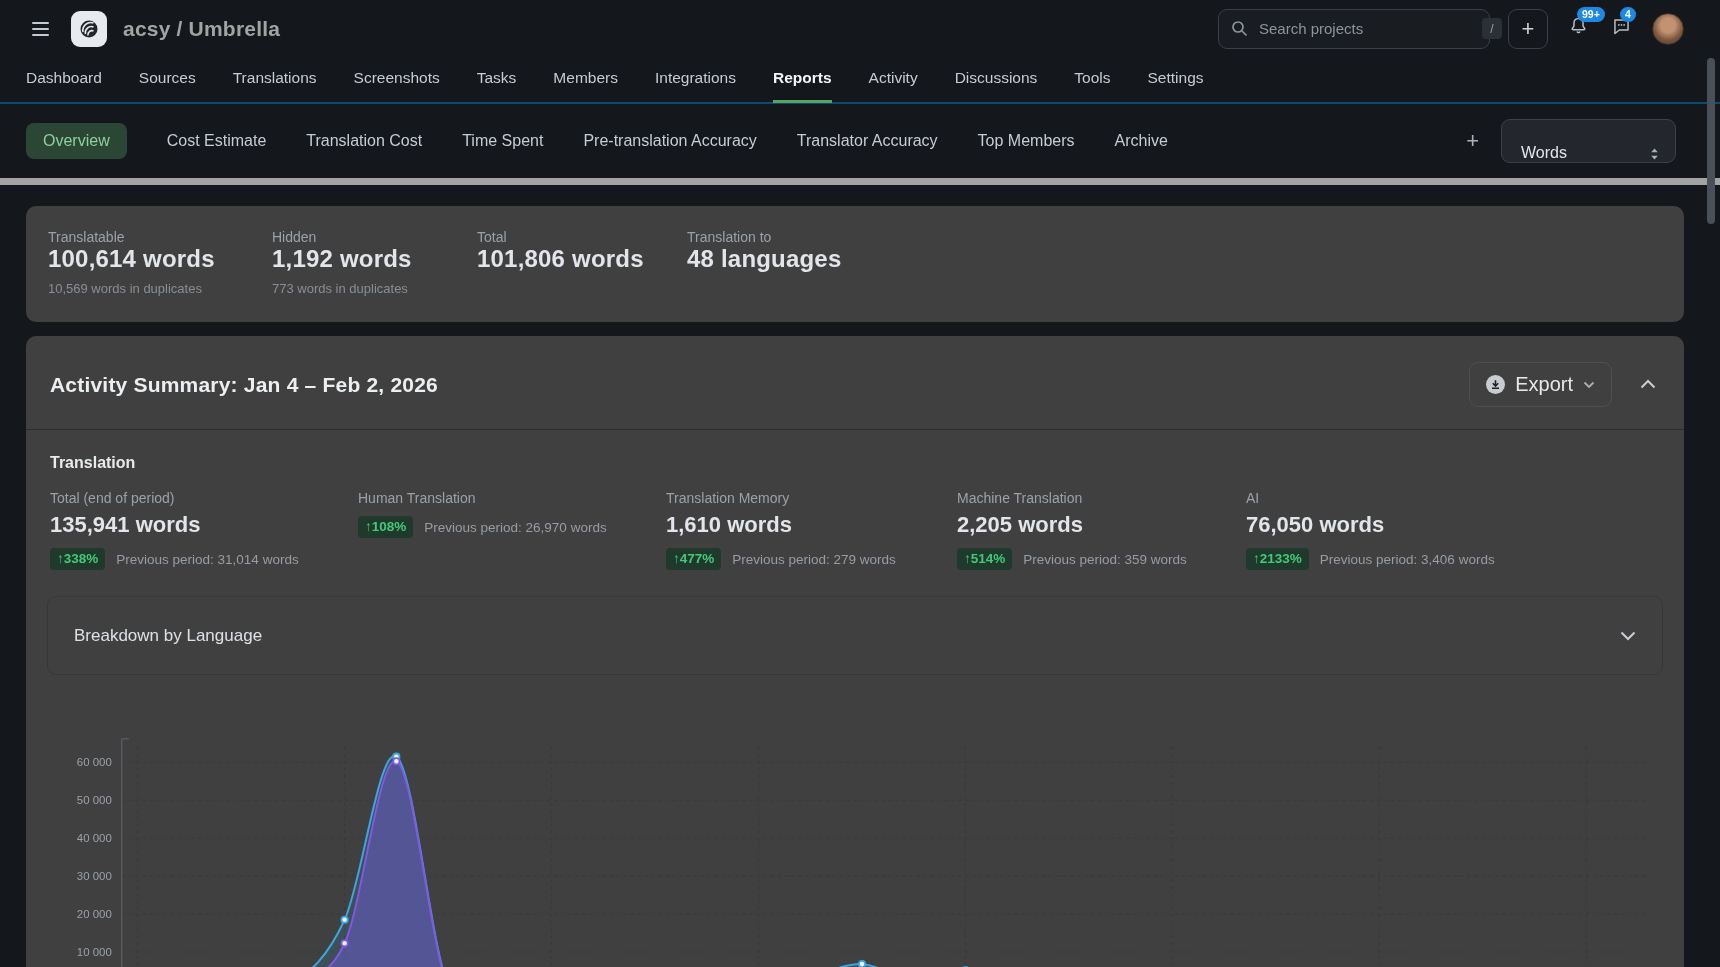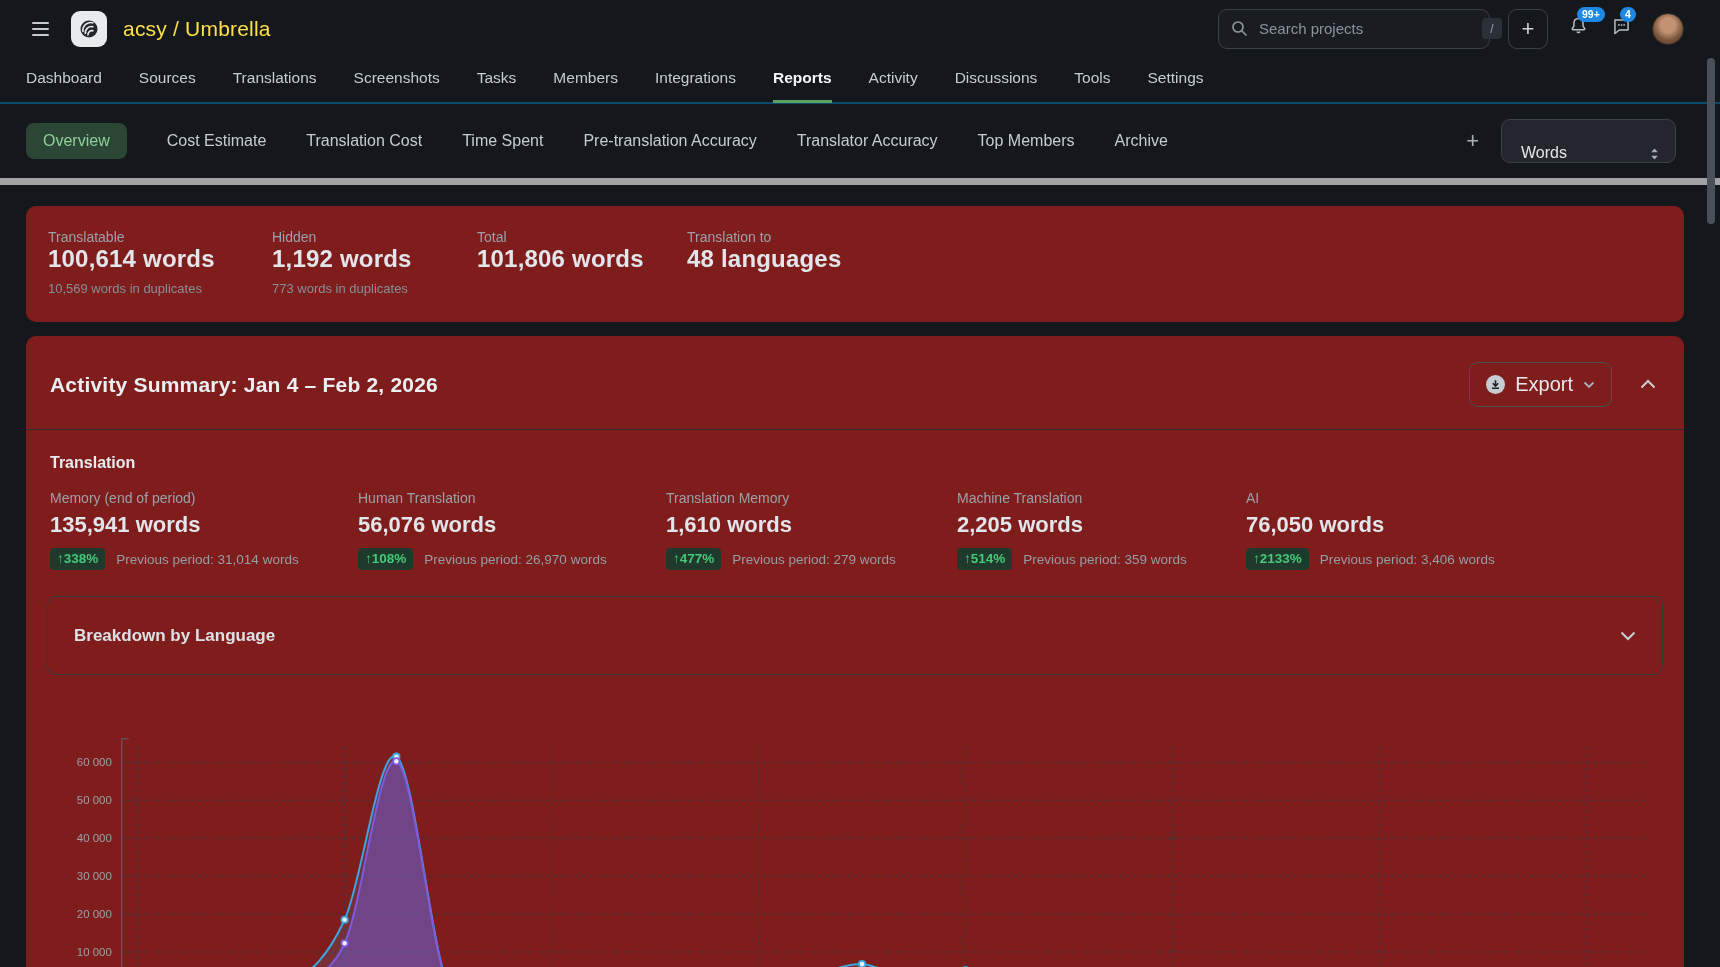--- a/index.html
+++ b/index.html
@@ -12,21 +12,21 @@
   }
   .topbar {
     height:57px; display:flex; align-items:center; padding:0 36px 0 26px;
   }
   .hamburger { background:none; border:none; cursor:pointer; display:flex; flex-direction:column; gap:4px; padding:6px; }
   .hamburger span { display:block; width:17px; height:2px; background:#c4cad0; border-radius:1px; }
   .logo {
     width:36px; height:36px; border-radius:9px; background:#e8ebee; margin-left:16px;
     display:flex; align-items:center; justify-content:center; cursor:pointer;
   }
-  .project-title { font-size:21px; font-weight:400; color:#fde047; margin-left:16px; letter-spacing:.2px; }
+  .project-title { font-size:21px; font-weight:700; color:#a3a3a3; margin-left:16px; letter-spacing:.2px; }
   .topbar-right { margin-left:auto; display:flex; align-items:center; gap:18px; }
   .searchbox {
     position:relative; width:272px; height:40px; background:#191d22;
     border:1px solid #3a4047; border-radius:9px; display:flex; align-items:center;gap:24px;
   }
   .searchbox input {
     background:transparent; border:none; outline:none; color:#dfe3e7; font-size:15px;
     font-family:"Liberation Sans", sans-serif; flex:1; padding-left:40px;
   }
   .searchbox input::placeholder { color:#8d949c; }
@@ -70,21 +70,21 @@
   }
   .subnav-right { margin-left:auto; display:flex; align-items:center; gap:22px; }
   .subnav-add { background:none; border:none; color:#aab1b8; font-size:22px; cursor:pointer; line-height:1; }
   .select {
     width:175px; height:44px; background:#23272d; border:1px solid #3c4249; border-radius:9px;
     display:flex; align-items:flex-end; padding:0 13px 0 19px; cursor:pointer;
   }
   .select .sel-value { font-size:16px; color:#e3e6e9; flex:1; }
   
   main { padding:0 36px 0 26px; }
-  .card { background:#7f1d1d; border-radius:10px; }
+  .card { background:#404040; border-radius:10px; }
   .summary-card { margin-top:21px; padding:23px 22px 26px; display:flex; }
   .sc-col0 { width:224px; } .sc-col1 { width:205px; } .sc-col2 { width:210px; }
   .stat-label { font-size:14px; color:#9aa1a9; }
   .stat-value { font-size:24px; font-weight:700; color:#e2e5e9; letter-spacing:.2px; }
   .stat-note { font-size:13px; color:#878e96; margin-top:8px; }
   .activity-card { margin-top:14px; height:700px; overflow:hidden; }
   .activity-head { display:flex; align-items:center; padding:26px 24px 22px; }
   .activity-title { font-size:21px; font-weight:700; color:#eceff1; letter-spacing:.2px; }
   .head-actions { margin-left:auto; display:flex; align-items:center; gap:24px; }
   .export-btn {
@@ -104,21 +104,21 @@
   .delta-row { display:flex; align-items:center; margin-top:10px; gap:11px; }
   .delta-pill {
     background:#1f3a2c; color:#45c878; font-size:13.5px; font-weight:600;
     border-radius:4px; padding:3px 7px; line-height:1.2;
   }
   .prev-text { font-size:13.5px; color:#969da5; }
   .breakdown {
     margin:26px 21px 0; border:1px solid #33383f; border-radius:9px; height:79px;
     display:flex; align-items:center; padding:0 26px; cursor:pointer;
   }
-  .breakdown-label { font-size:17px; color:#dde1e5; font-weight:700; }
+  .breakdown-label { font-size:17px; color:#dde1e5; font-weight:400; }
   .breakdown svg { margin-left:auto; }
   .chart-wrap { margin:22px 10px 0 14px; }
   .chart-wrap svg { width:100%; display:block; }
   .scrollbar-thumb {
     position:absolute; top:58px; right:5px; width:8px; height:166px;
     background:#4a5058; border-radius:4px; cursor:pointer;
   }
 </style>
 </head>
 <body>
@@ -248,30 +248,29 @@
             <path d="M1.5 8.5 L8 2 L14.5 8.5" fill="none" stroke="#c9ced4" stroke-width="2"></path>
           </svg>
         </button>
       </div>
     </div>
     <div class="divider"></div>
     <h3 class="section-title">Translation</h3>
 
     <div class="activity-stats">
       <div class="as-col0">
-        <div class="stat-label">Memory (end of period)</div>
+        <div class="stat-label">Total (end of period)</div>
         <div class="as-value">135,941 words</div>
         <div class="delta-row">
           <span class="delta-pill">↑338%</span>
           <span class="prev-text">Previous period: 31,014 words</span>
         </div>
       </div>
       <div class="as-col1">
         <div class="stat-label">Human Translation</div>
-        <div class="as-value">56,076 words</div>
         <div class="delta-row">
           <span class="delta-pill">↑108%</span>
           <span class="prev-text">Previous period: 26,970 words</span>
         </div>
       </div>
       <div class="as-col2">
         <div class="stat-label">Translation Memory</div>
         <div class="as-value">1,610 words</div>
         <div class="delta-row">
           <span class="delta-pill">↑477%</span>

